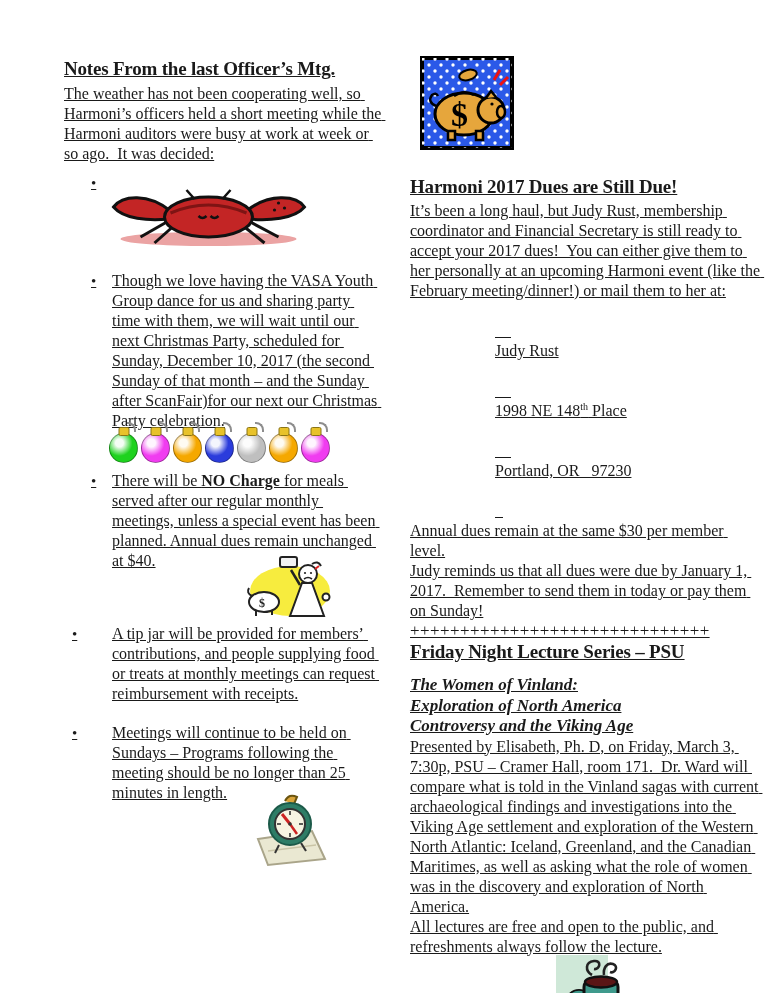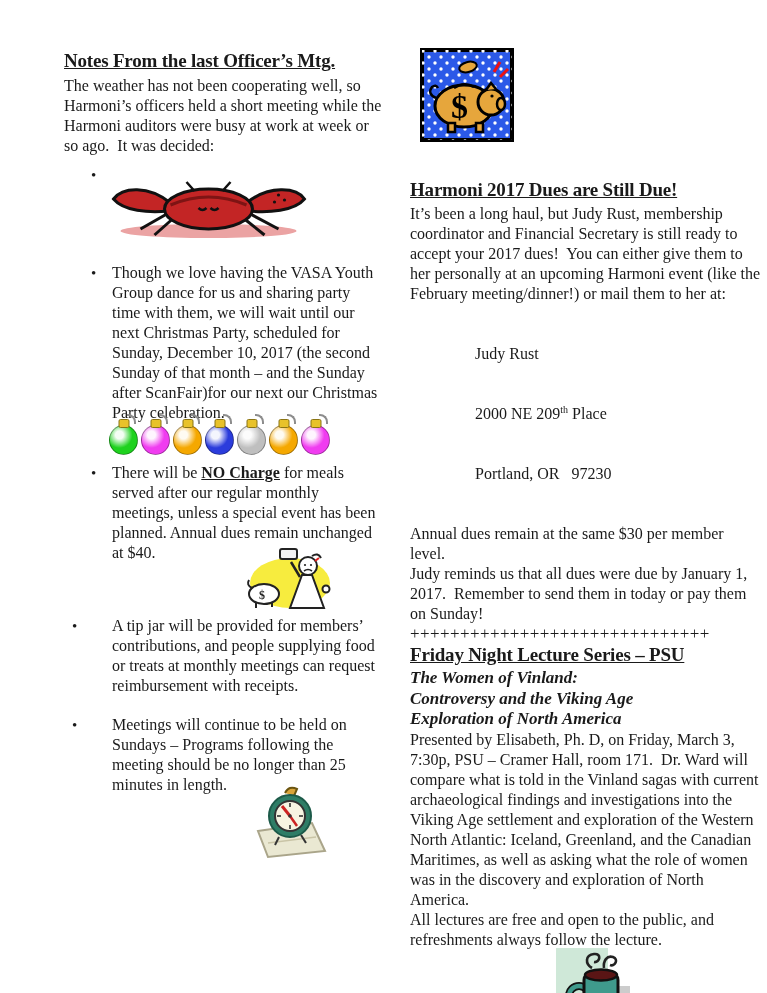--- a/index.html
+++ b/index.html
@@ -1,41 +1,41 @@
 <!DOCTYPE html>
 <html><head>
 <meta charset="utf-8">
 <style>
   * { margin:0; padding:0; box-sizing:border-box; }
   html,body { background:#ffffff; }
   body {
     position:relative; width:767px; height:993px; overflow:hidden;
     font-family:"Liberation Serif","DejaVu Serif",serif; color:#1a1a1a;
   }
-  .col { position:absolute; top:8px; }
+  .col { position:absolute; top:16px;text-decoration:underline; }
   .col-left  { left:64px;  width:318px; }
   .col-right { left:410px; width:352px; }
 
   .sec-title {
     font-size:19px; font-weight:bold; text-decoration:underline;
     white-space:nowrap; letter-spacing:-0.2px;
   }
   .txt { font-size:16px; line-height:20px; white-space:pre-wrap; }
 
   .bullet { display:flex; align-items:flex-start; }
   .bullet .dot { flex:none; font-size:15px; line-height:20px; }
   .bullet.a .dot { margin-left:27px; width:21px; }
   .bullet.b .dot { margin-left:8px;  width:40px; }
   .btxt { flex:1; }
   .emph { font-weight:bold; text-decoration:underline; }
 
   .subtitle { font-size:17px; line-height:20.5px; font-weight:bold; font-style:italic; }
   .plus-row { font-size:17px; line-height:20px; letter-spacing:0.4px; white-space:nowrap; }
 
-  .address { margin-left:65px; }
+  .address { margin-left:85px; }
   .address sup { font-size:10px; line-height:0; vertical-align:super; }
 
   
   .art { display:block; }
   .crab-wrap  { margin:-4px 0 0 40px;  width:210px; }
   .orn-wrap   { margin:-10px 0 0 45px; height:44px; }
   .tip-wrap   { margin:-16px 0 0 178px; width:92px; }
   .clock-wrap { margin:-10px 0 0 188px; width:80px; }
   .piggy-wrap { margin:40px 0 0 10px; width:94px; }
   .mug-wrap   { margin:-4px 0 0 128px; width:96px; }
@@ -175,39 +175,39 @@
       <circle cx="72" cy="48" r="1.6" fill="#000"></circle>
       <path d="M66 42 l5 -7 l5 6" fill="#e6a63c" stroke="#000" stroke-width="2.5"></path>
       <path d="M34 40 q10 -7 20 -1" fill="none" stroke="#000" stroke-width="2.5"></path>
       <path d="M16 50 q-9 -4 -4 -11 q4 -3 6 1" fill="none" stroke="#000" stroke-width="2.5"></path>
       <rect x="28" y="75" width="7" height="9" fill="#e6a63c" stroke="#000" stroke-width="2.5"></rect>
       <rect x="56" y="75" width="7" height="9" fill="#e6a63c" stroke="#000" stroke-width="2.5"></rect>
       <text x="31" y="70" font-size="34" font-weight="bold" fill="#000">$</text>
     </svg>
   </div>
 
-  <div class="sec-title" style="margin-top:33px">Harmoni 2017 Dues are Still Due!</div>
+  <div class="sec-title" style="margin-top:22px">Harmoni 2017 Dues are Still Due!</div>
 
   <div class="txt" style="margin-top:3px">It’s been a long haul, but Judy Rust, membership coordinator and Financial Secretary is still ready to accept your 2017 dues!  You can either give them to her personally at an upcoming Harmoni event (like the February meeting/dinner!) or mail them to her at:</div>
 
   <div class="txt address">
     <div>Judy Rust</div>
-    <div><span>2000 NE 209</span><sup>th</sup><span> Place</span></div>
+    <div><span>1998 NE 148</span><sup>th</sup><span> Place</span></div>
     <div>Portland, OR   97230</div>
   </div>
 
   <div class="txt">Annual dues remain at the same $30 per member level.</div>
   <div class="txt">Judy reminds us that all dues were due by January 1, 2017.  Remember to send them in today or pay them on Sunday!</div>
   <div class="plus-row">++++++++++++++++++++++++++++++</div>
 
   <div class="sec-title" style="">Friday Night Lecture Series – PSU</div>
 
-  <div class="subtitle" style="margin-top:2px">The Women of Vinland:</div>
+  <div class="subtitle" style="margin-top:12px">The Women of Vinland:</div>
+  <div class="subtitle">Exploration of North America</div>
   <div class="subtitle">Controversy and the Viking Age</div>
-  <div class="subtitle">Exploration of North America</div>
 
   <div class="txt">Presented by Elisabeth, Ph. D, on Friday, March 3, 7:30p, PSU – Cramer Hall, room 171.  Dr. Ward will compare what is told in the Vinland sagas with current archaeological findings and investigations into the Viking Age settlement and exploration of the Western North Atlantic: Iceland, Greenland, and the Canadian Maritimes, as well as asking what the role of women was in the discovery and exploration of North America.</div>
   <div class="txt">All lectures are free and open to the public, and refreshments always follow the lecture.</div>
 
   <div class="art mug-wrap">
     <svg width="96" height="88" viewBox="0 0 96 88">
       <rect x="18" y="2" width="52" height="52" fill="#cfe8d8"></rect>
       <rect x="44" y="40" width="48" height="46" fill="#cccccc"></rect>
       <path d="M54 22 c-7 -4 -7 -13 2 -14 c8 -1 6 9 0 8" fill="none" stroke="#222" stroke-width="2.6"></path>
       <path d="M66 22 c-1 -7 3 -13 9 -11 c6 2 2 10 -3 8" fill="none" stroke="#222" stroke-width="2.6"></path>

